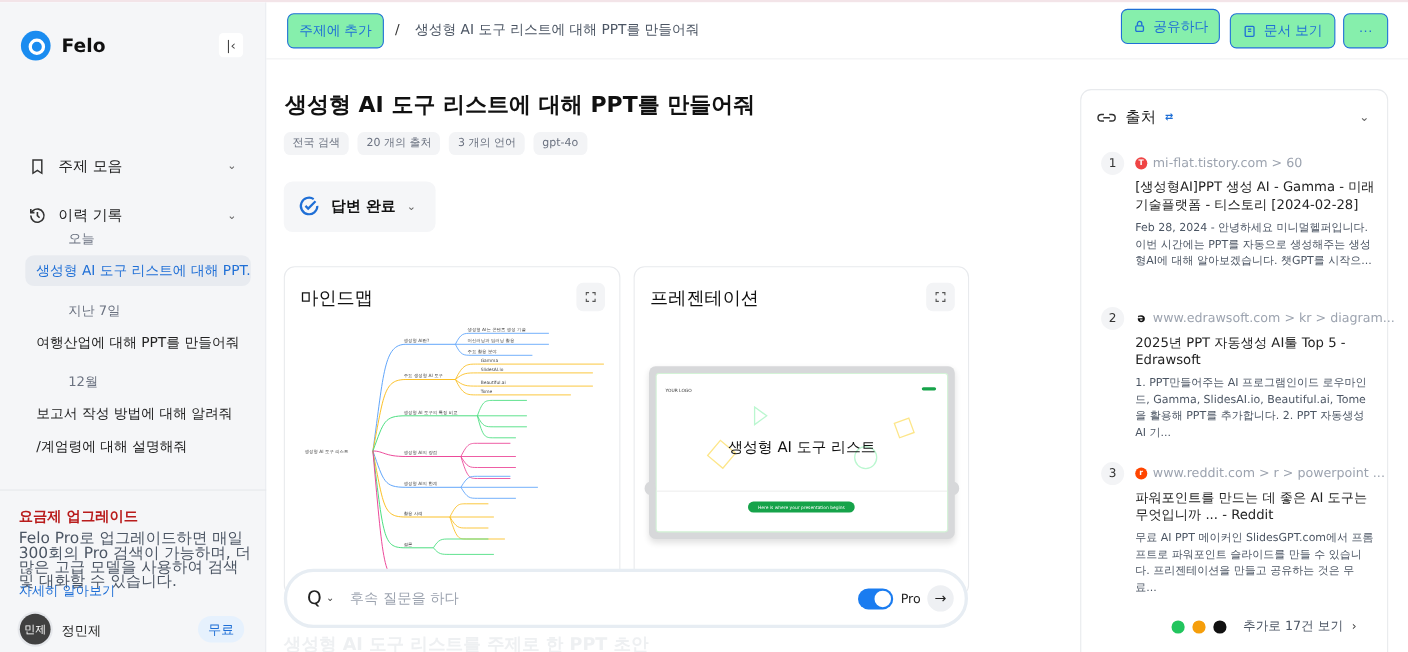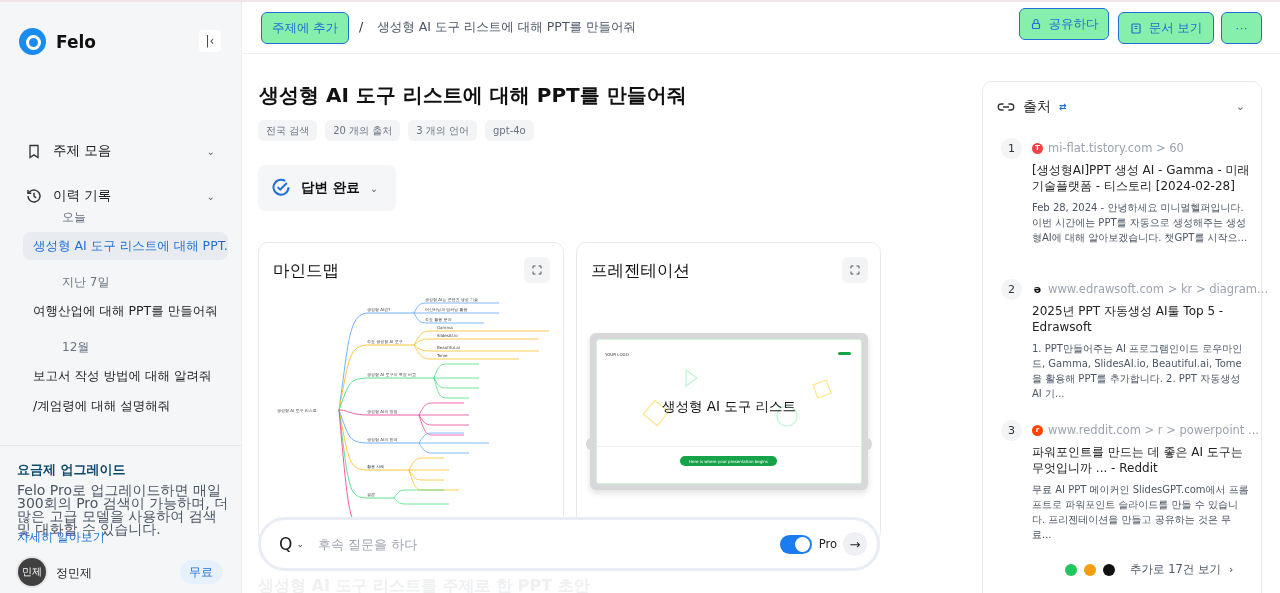--- a/index.html
+++ b/index.html
@@ -16,21 +16,21 @@
   .new-thread { position: absolute; left: 20px; top: 73px; width: 201px; height: 33px; background: #fff; border-radius: 10px; border: 1px solid #eef0f2; display: flex; align-items: center; padding-left: 8px; }
   .new-thread .lbl { font-size: 13.5px; color: #222; margin-left: 10px; flex: 1; }
   .kbd { font-family: "DejaVu Sans Mono", monospace; font-size: 10px; border: 1px solid #888; border-radius: 4px; padding: 0 4px; height: 17px; line-height: 15px; color: #333; margin-right: 3px; }
   .nav-item { position: absolute; left: 26px; width: 195px; height: 24px; display: flex; align-items: center; margin-top: 20px; }
   .nav-item .lbl { font-size: 13.5px; color: #222; margin-left: 11px; flex: 1; }
   .nav-item .chev { font-size: 10px; color: #666; margin-right: 6px; }
   .section-label { position: absolute; left: 26px; font-size: 12px; color: #6b7280; margin-left: 36px; }
   .hist-item { position: absolute; left: 23px; width: 205px; height: 28px; display: flex; align-items: center; padding-left: 10px; font-size: 12.5px; color: #222; border-radius: 8px; white-space: nowrap; overflow: hidden; }
   .hist-item.active { background: #e8ebf0; color: #1f6fd6; }
   .upgrade { position: absolute; left: 0; top: 443px; width: 242px; height: 150px; border-top: 1px solid #e6e8eb; }
-  .upgrade h3 { position: absolute; left: 17px; top: 15px; font-size: 13px; font-weight: bold; color: #0c4a6e; }
+  .upgrade h3 { position: absolute; left: 17px; top: 15px; font-size: 13px; font-weight: bold; color: #b91c1c; }
   .upgrade p { position: absolute; left: 17px; top: 38px; width: 215px; font-size: 14px; color: #4b5563; line-height: 13px; }
   .upgrade .learn { position: absolute; left: 17px; top: 83px; font-size: 12px; color: #1f6fd6; }
   .avatar { position: absolute; left: 18px; top: 112px; width: 28px; height: 28px; border-radius: 50%; background: #404040; color: #fff; font-size: 10px; display: flex; align-items: center; justify-content: center; box-shadow: 0 0 0 2px #e5e7eb; }
   .username { position: absolute; left: 56px; top: 119px; font-size: 12px; color: #222; }
   .plan-badge { position: absolute; left: 180px; top: 114px; width: 42px; height: 24px; border-radius: 12px; background: #e6f1fd; color: #1f6fd6; font-size: 12px; display: flex; align-items: center; justify-content: center; }
 
   
   .topbar { position: absolute; left: 242px; top: 0; width: 1038px; height: 52px; border-bottom: 1px solid #f0f1f3; }
   .btn-outline { position: absolute; height: 32px; border: 1px solid #1f6fd6; border-radius: 6px; color: #1f6fd6; font-size: 12.5px; display: flex; align-items: center; justify-content: center; background: #86efac; }
   .crumb { position: absolute; left: 117px; top: 17px; font-size: 12.5px; color: #4b5563; }

